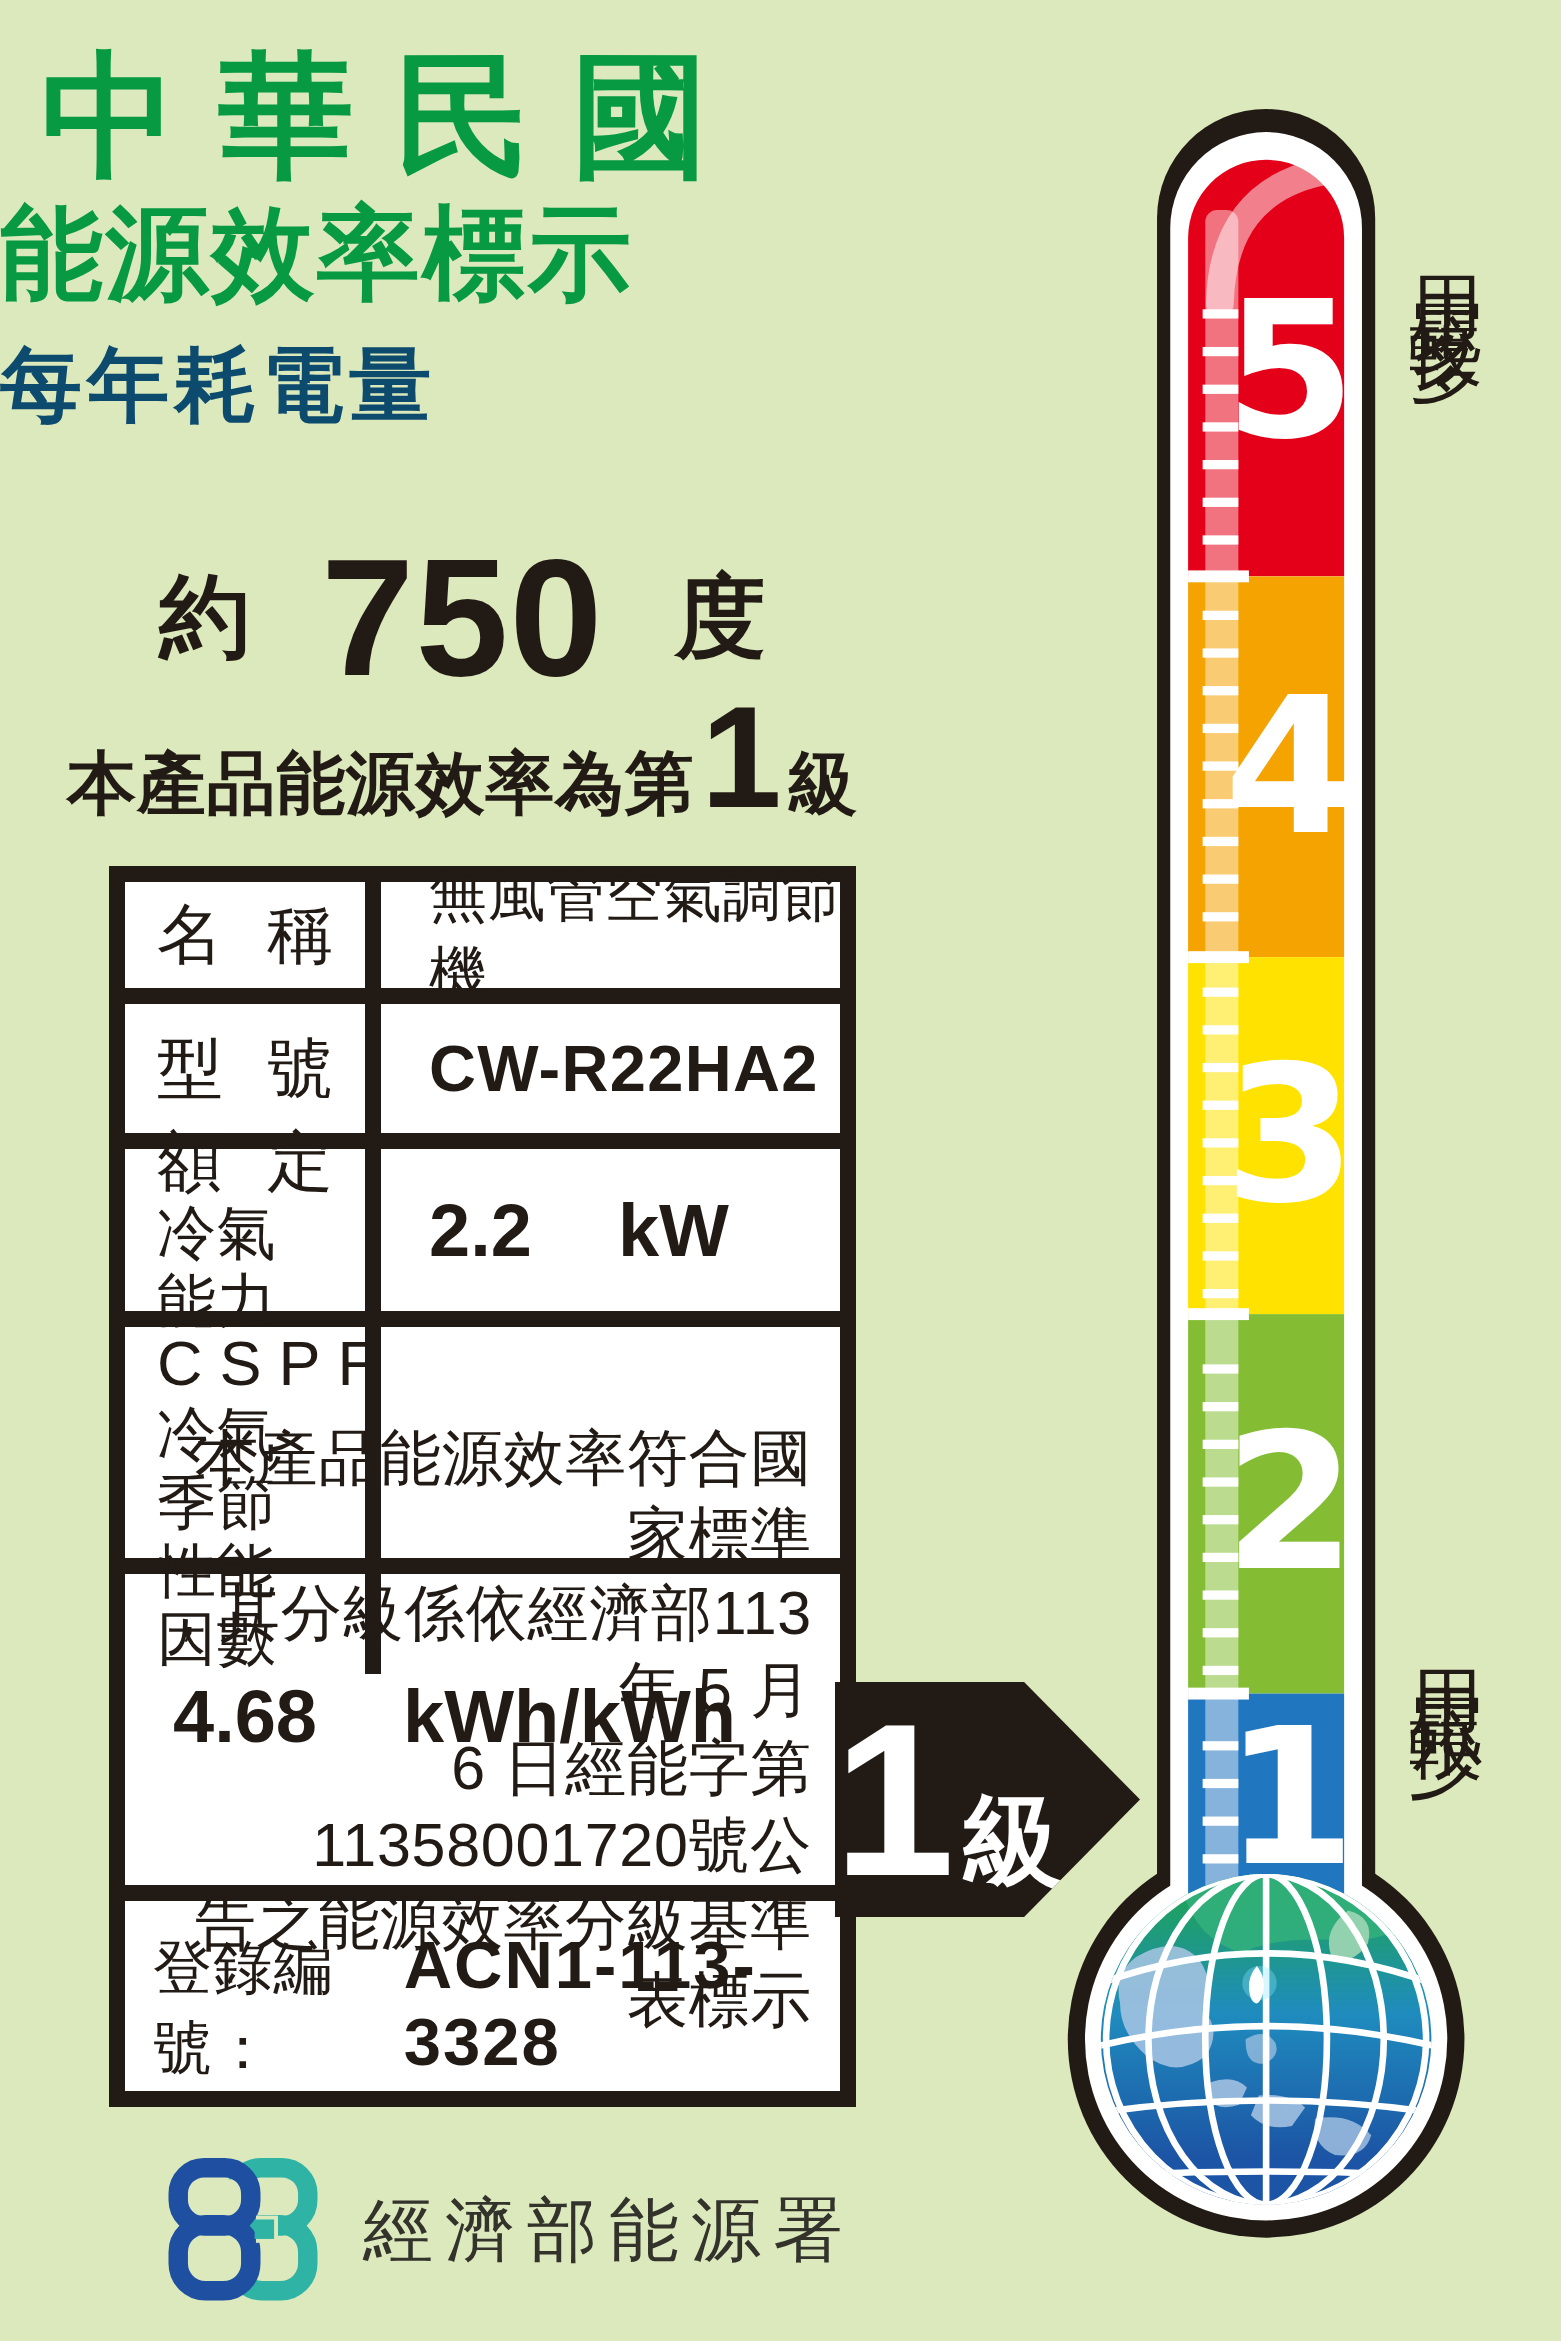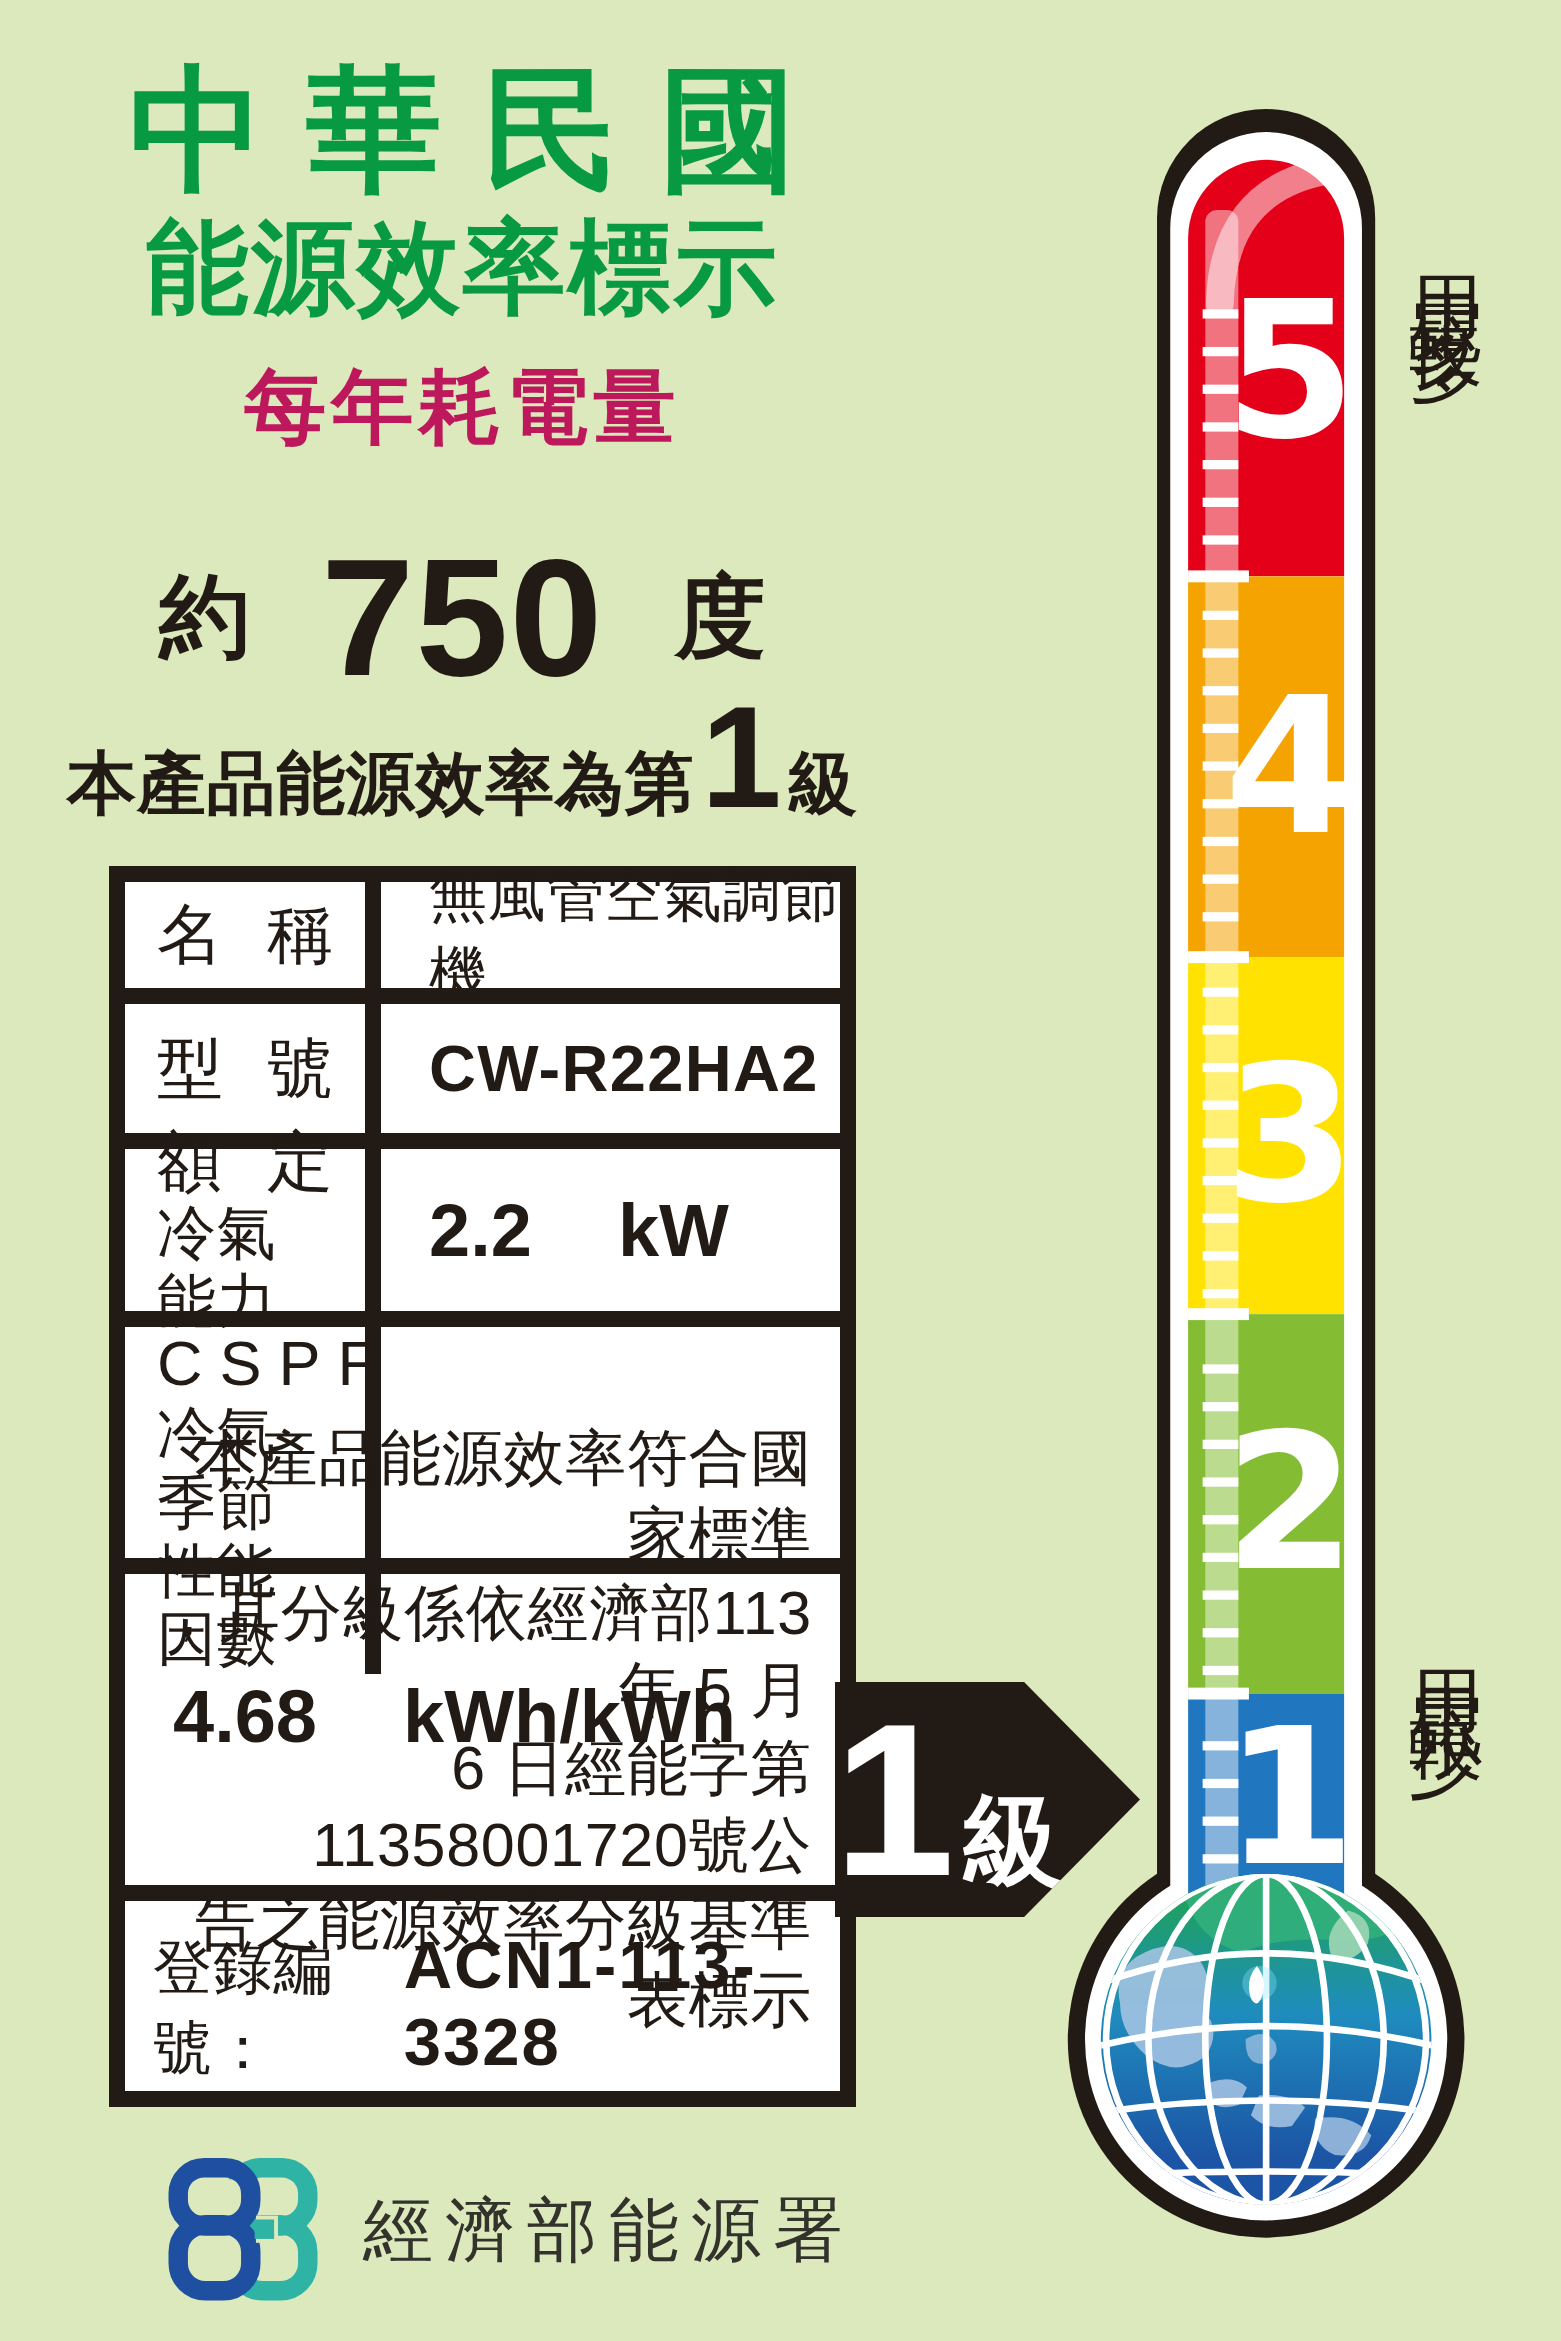--- a/index.html
+++ b/index.html
@@ -1,23 +1,23 @@
 <!DOCTYPE html>
 <html style="font-size:10.6px"><head>
 <meta charset="utf-8">
 <style>
   html,body{margin:0;padding:0;}
   body{font-family:"Liberation Sans","DejaVu Sans",sans-serif;}
   #page{position:relative;width:1561px;height:2342px;background:#dbe9bc;overflow:hidden;}
   .abs{position:absolute;}
   
-  #hdr{left:0;top:16px;width:925px;text-align:center;color:#089a43;}
+  #hdr{left:0;top:2px;width:925px;text-align:left;color:#089a43;}
   .t1{margin-top:41px;font-size:136px;font-weight:bold;letter-spacing:41px;padding-left:41px;line-height:1.08;}
   .t2{font-size:103px;font-weight:bold;letter-spacing:2.6px;line-height:1.25;}
-  .t3{margin-top:20px;color:#be185d;font-size:82px;font-weight:bold;letter-spacing:5.3px;}
+  .t3{margin-top:12px;color:#0c4a6e;font-size:82px;font-weight:bold;letter-spacing:5.3px;}
   #consume{left:0;top:522px;width:925px;display:flex;justify-content:center;align-items:center;gap:71px;color:#221a14;}
   #consume .small{font-size:91px;font-weight:bold;}
   #consume .big{font-size:167px;font-weight:bold;letter-spacing:1.3px;}
   #gradeline{left:0;top:674px;width:925px;display:flex;justify-content:center;align-items:baseline;color:#221a14;}
   #gradeline .reg{font-size:69px;font-weight:bold;letter-spacing:0.7px;}
   #gradeline .big1{font-size:145px;font-weight:bold;margin:0 6.6px;}
   
   #spec{left:109px;top:866px;width:747px;background:#fff;border:16px solid #221a14;box-sizing:border-box;color:#221a14;}
   .row{display:flex;border-bottom:16px solid #221a14;}
   .row:last-child{border-bottom:none;}

